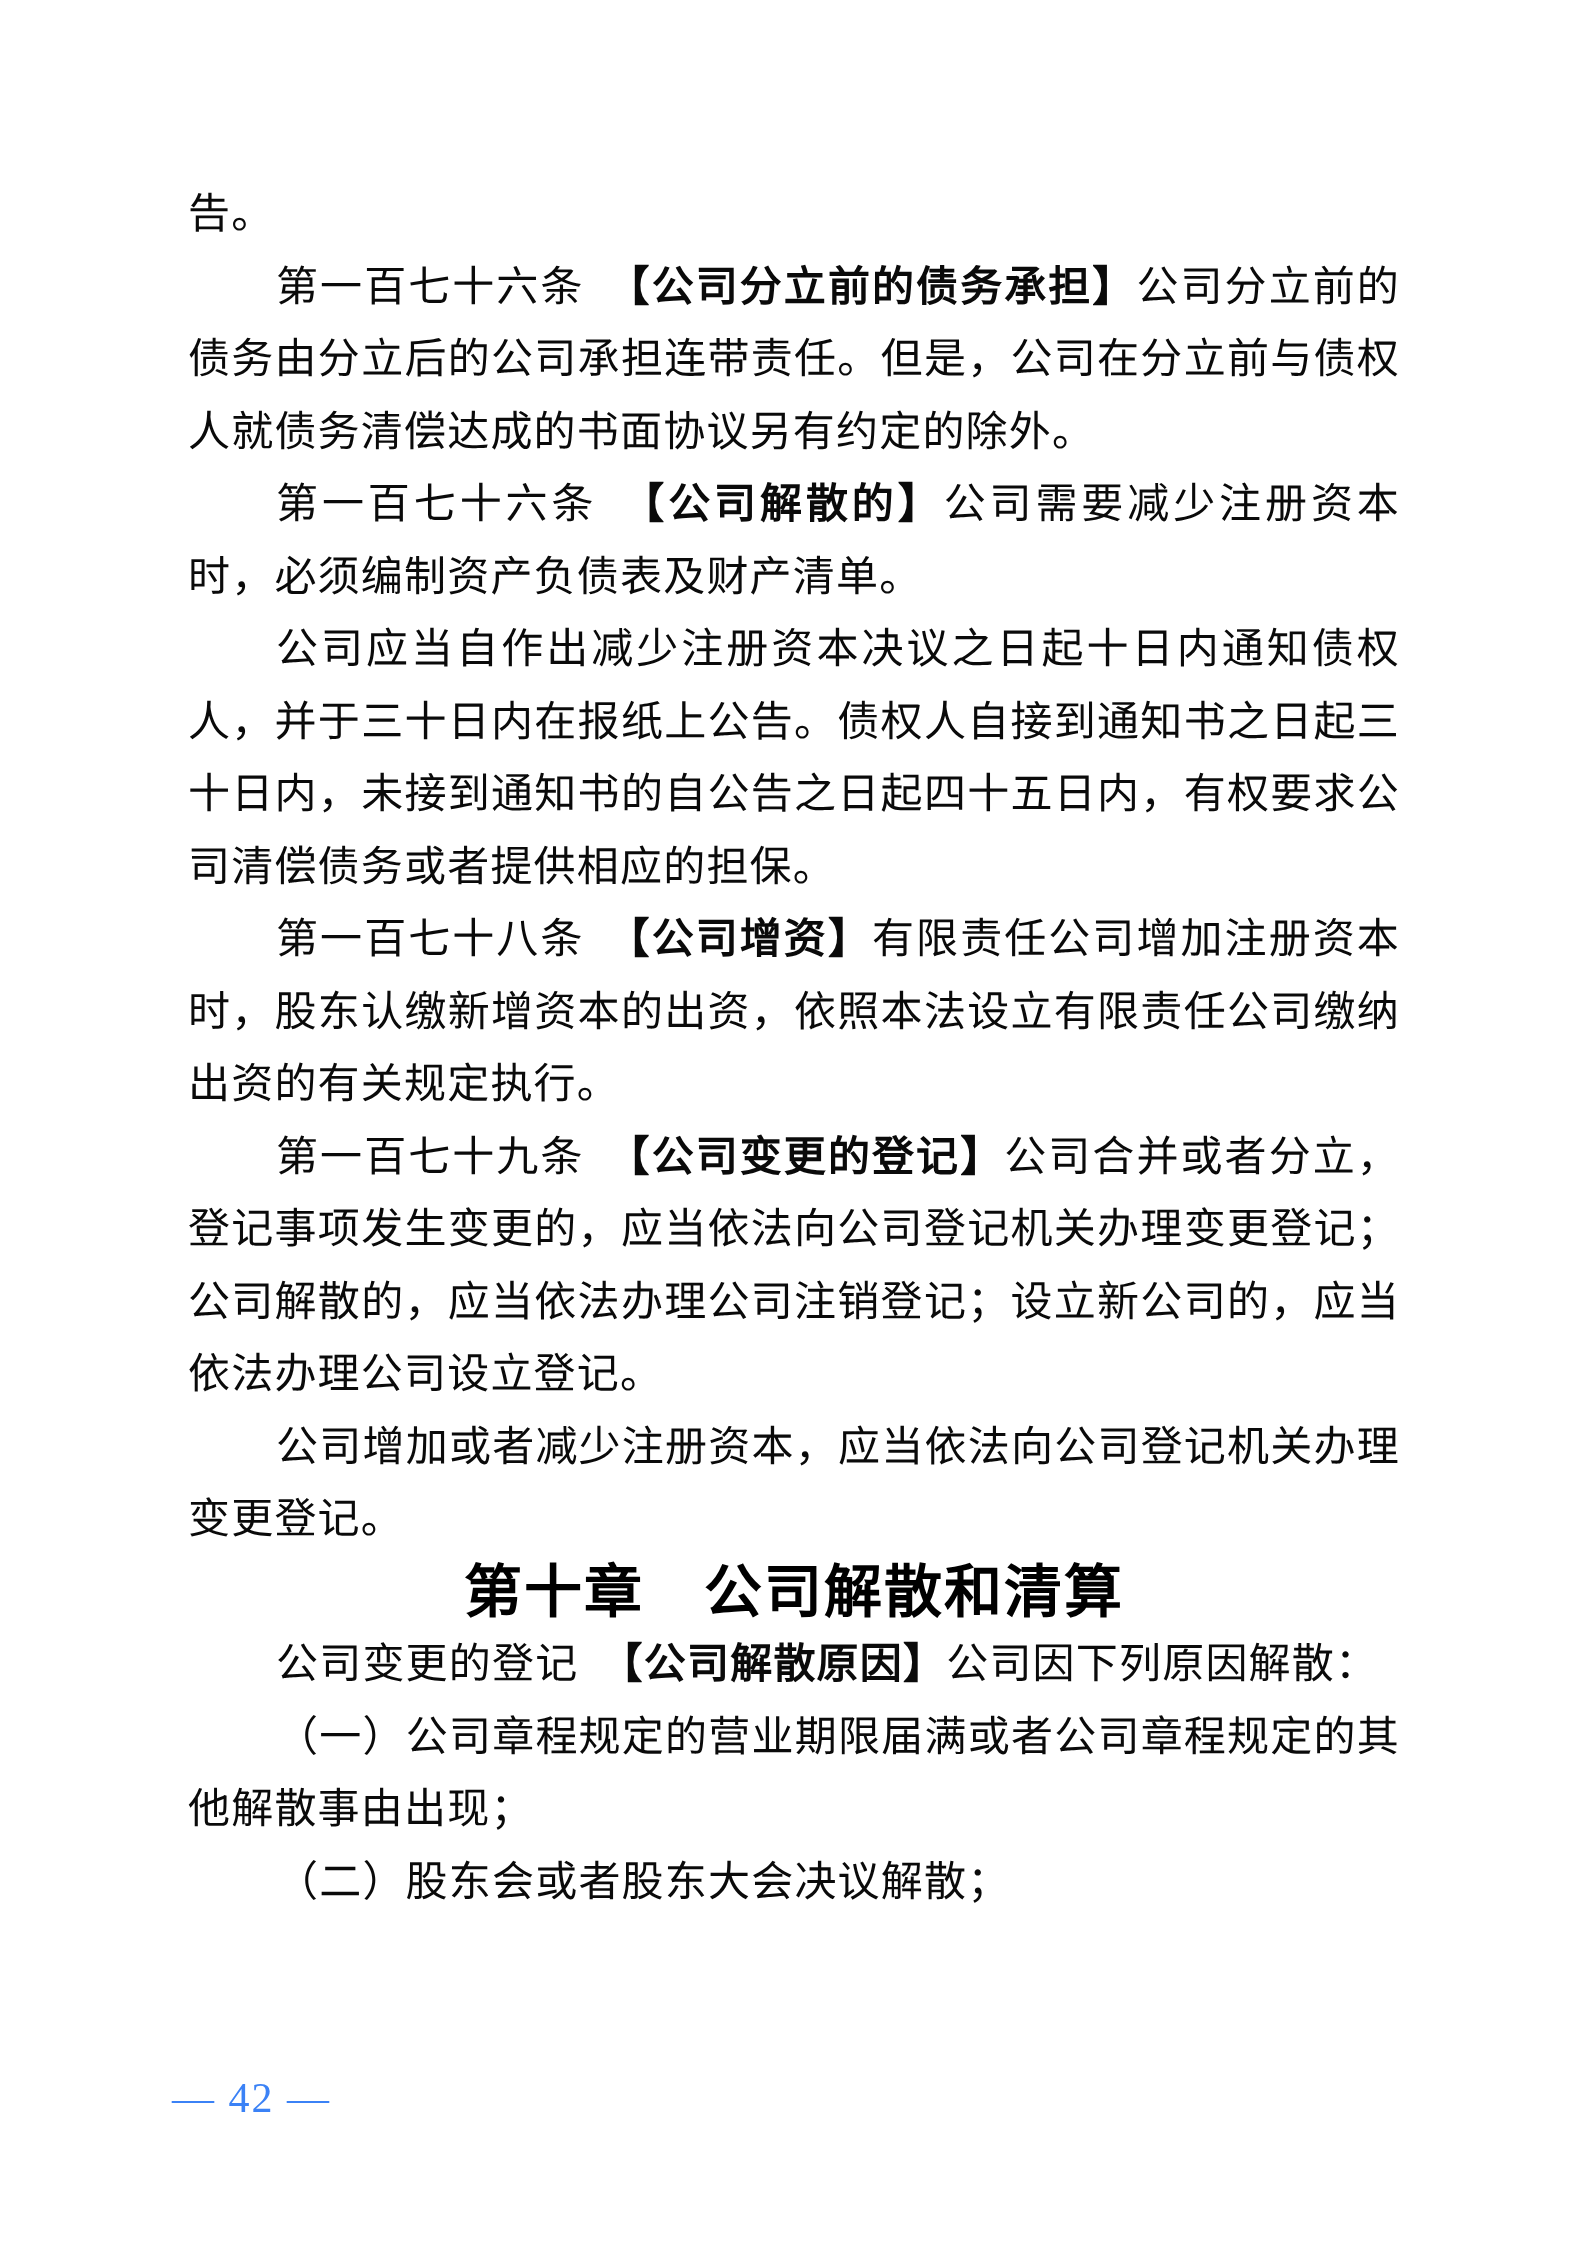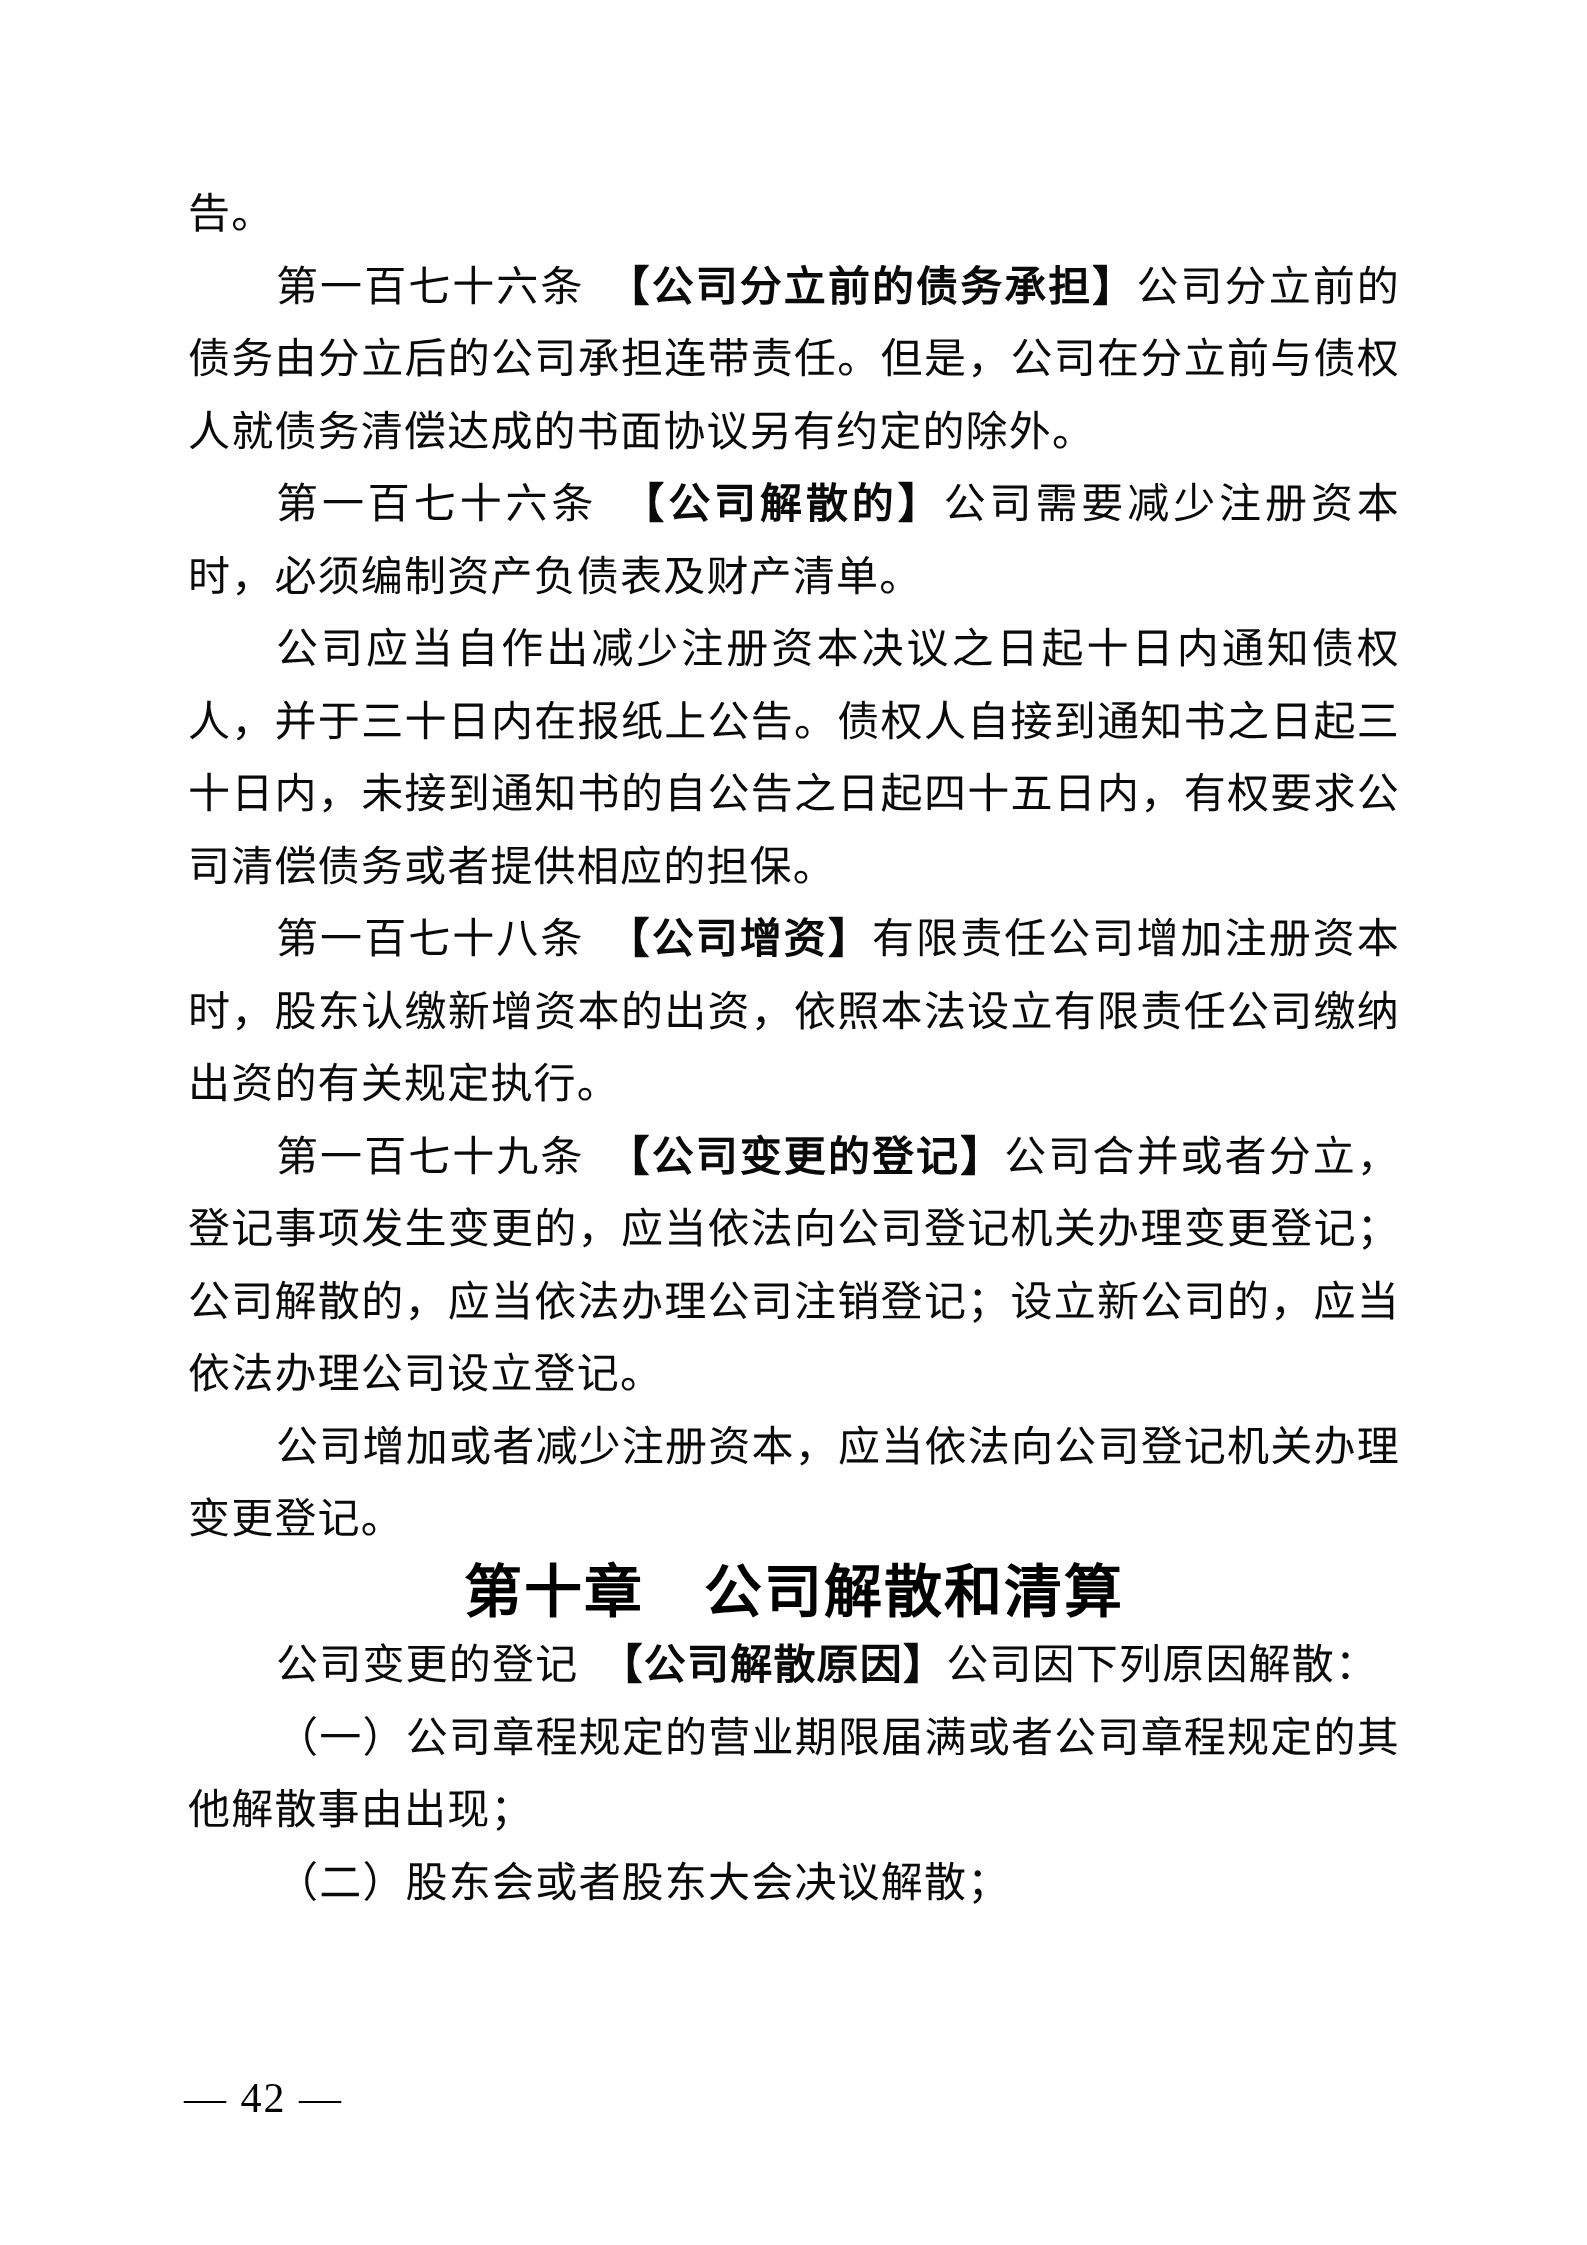--- a/index.html
+++ b/index.html
@@ -41,30 +41,30 @@
     font-size: 58px;
     line-height: 72.5px;
     letter-spacing: 2px;
     text-align: center;
     font-weight: bold;
     font-family: "Liberation Sans", "DejaVu Sans", sans-serif;
     color: #000000;
   }
   .seg-bold {
     font-weight: bold;
-    font-family: Liberation Serif, serif;
+    font-family: Liberation Sans, sans-serif;
   }
   .footer {
     position: absolute;
-    left: 184px;
+    left: 172px;
     top: 2072px;
     font-size: 42px;
     line-height: 52px;
     letter-spacing: 2px;
-    color: #000000;
+    color: #3b82f6;
     font-family: "Liberation Serif", "DejaVu Serif", serif;
     text-align: center;
   }
 </style>
 </head>
 <body>
 
 <div class="page">
   <div class="content" id="doc-body">
       <p class="para"><span class="seg">告。</span></p>

